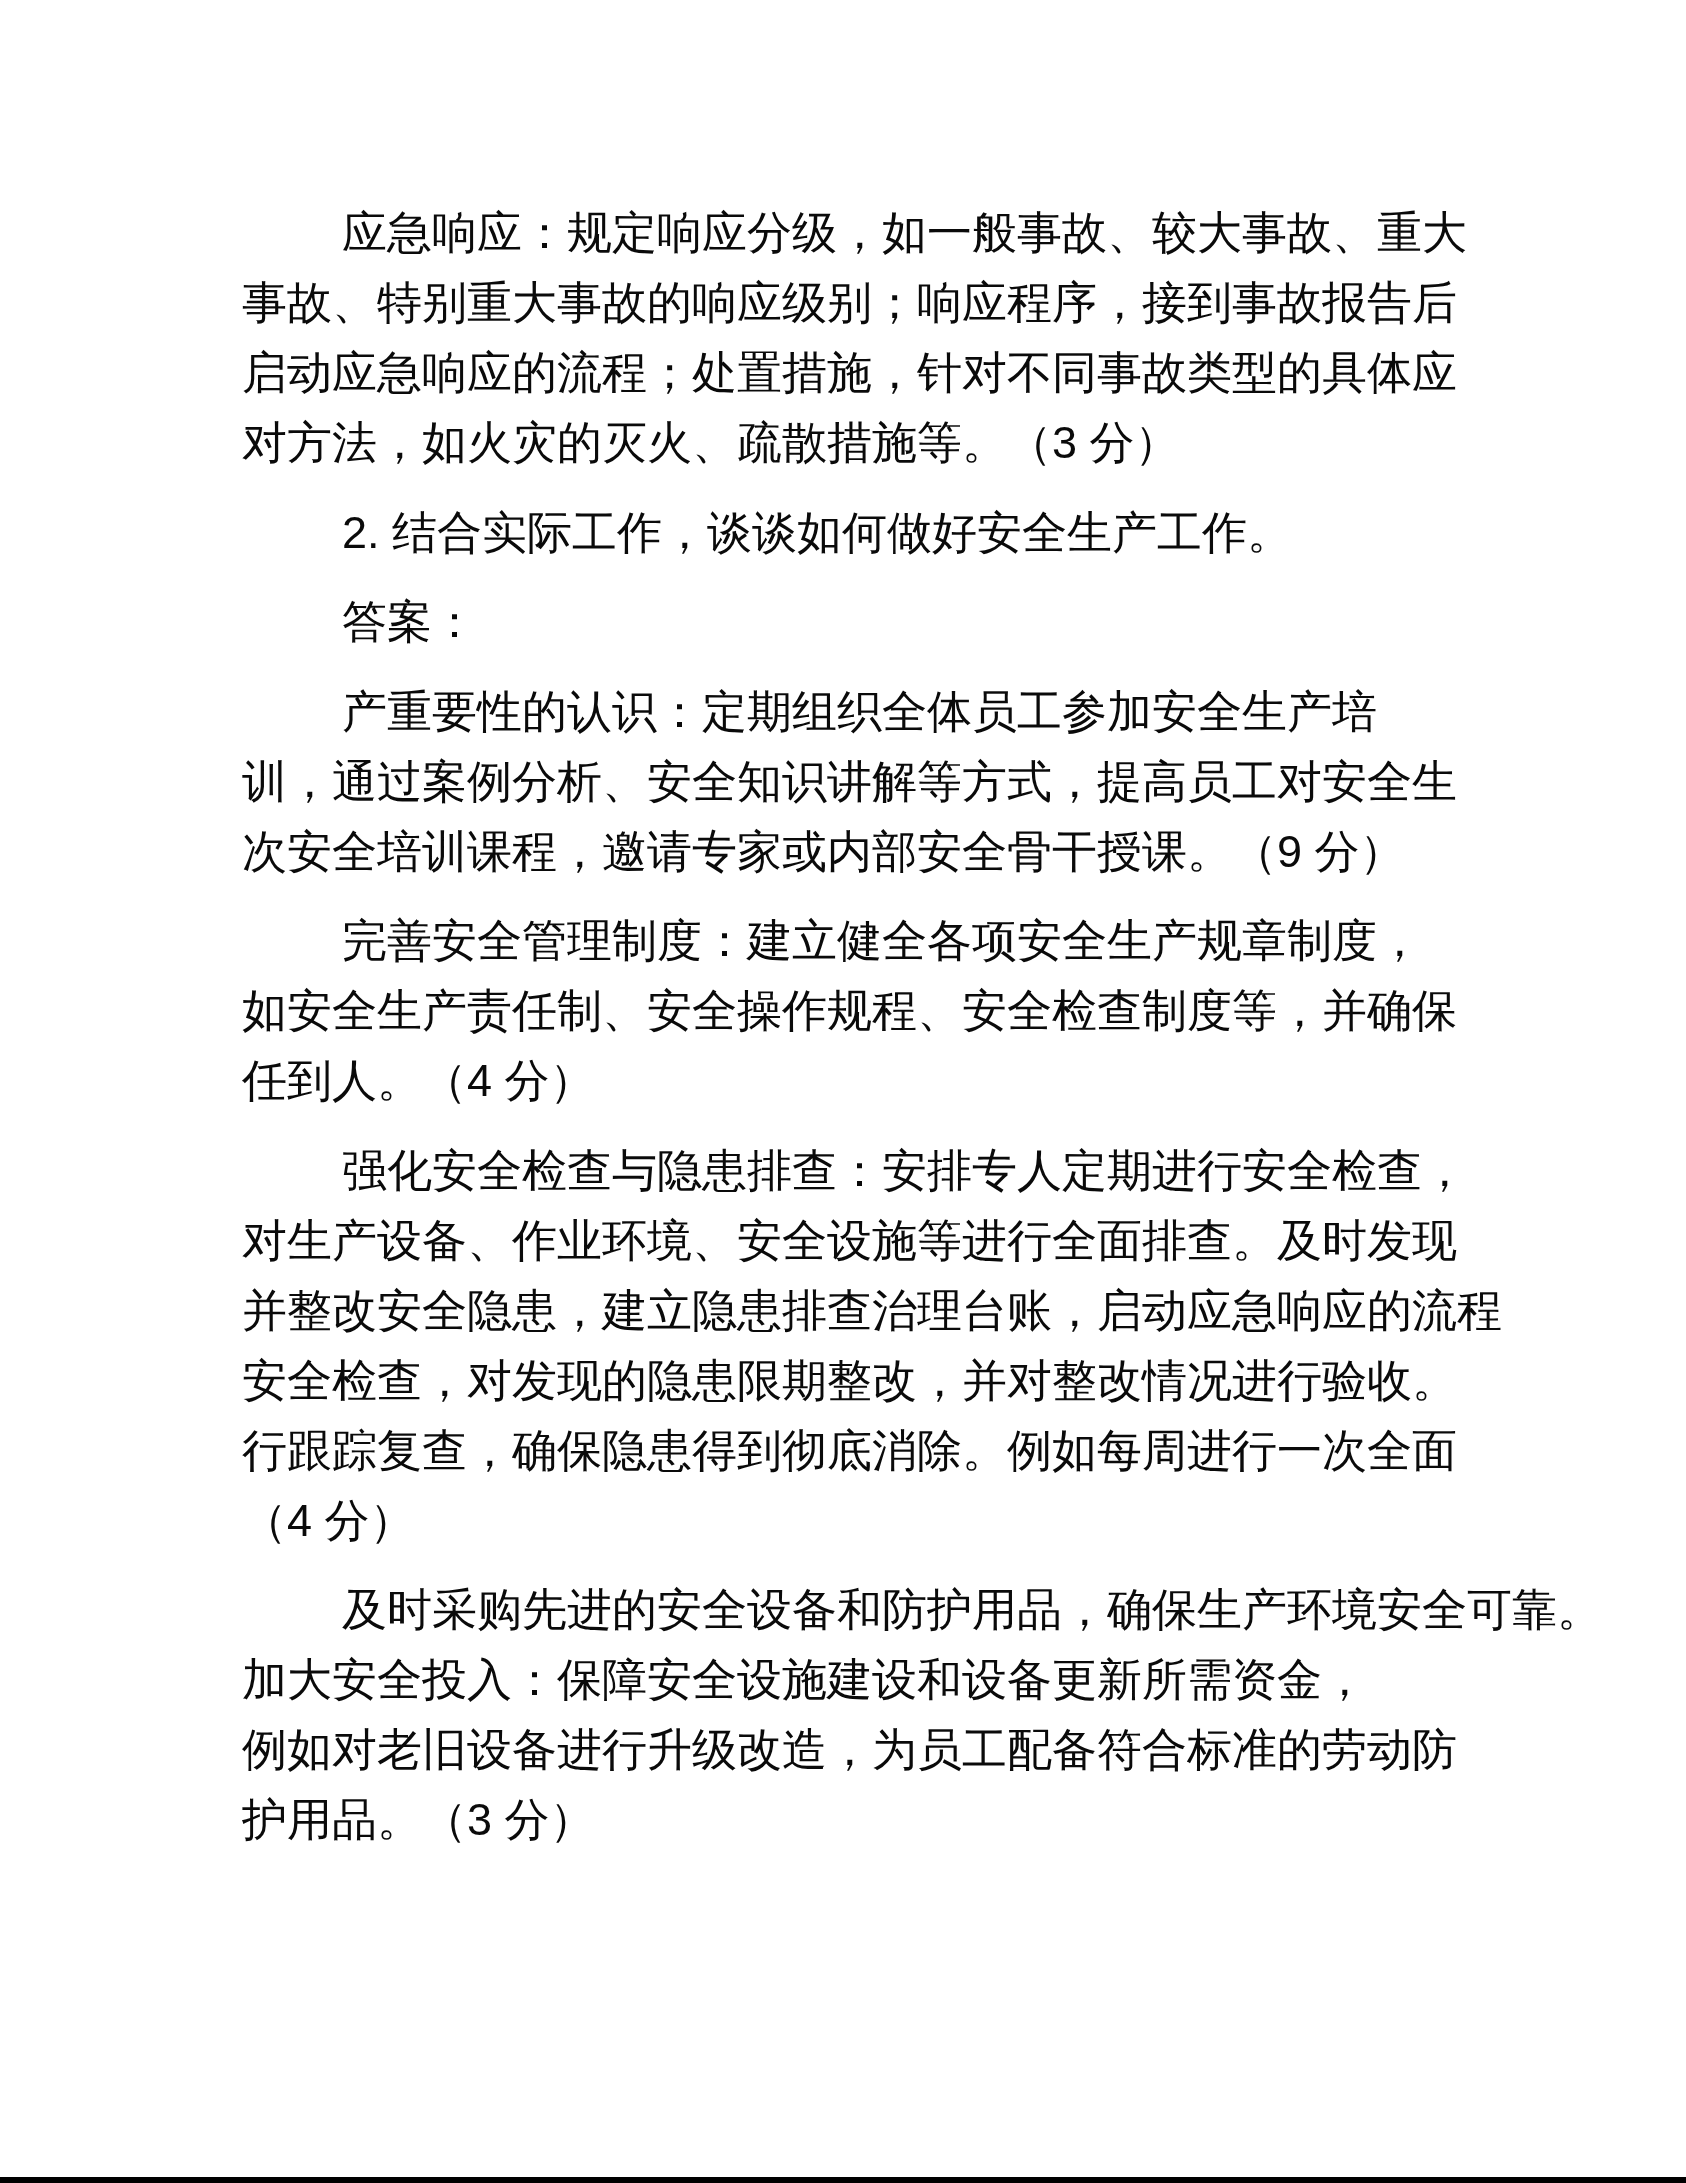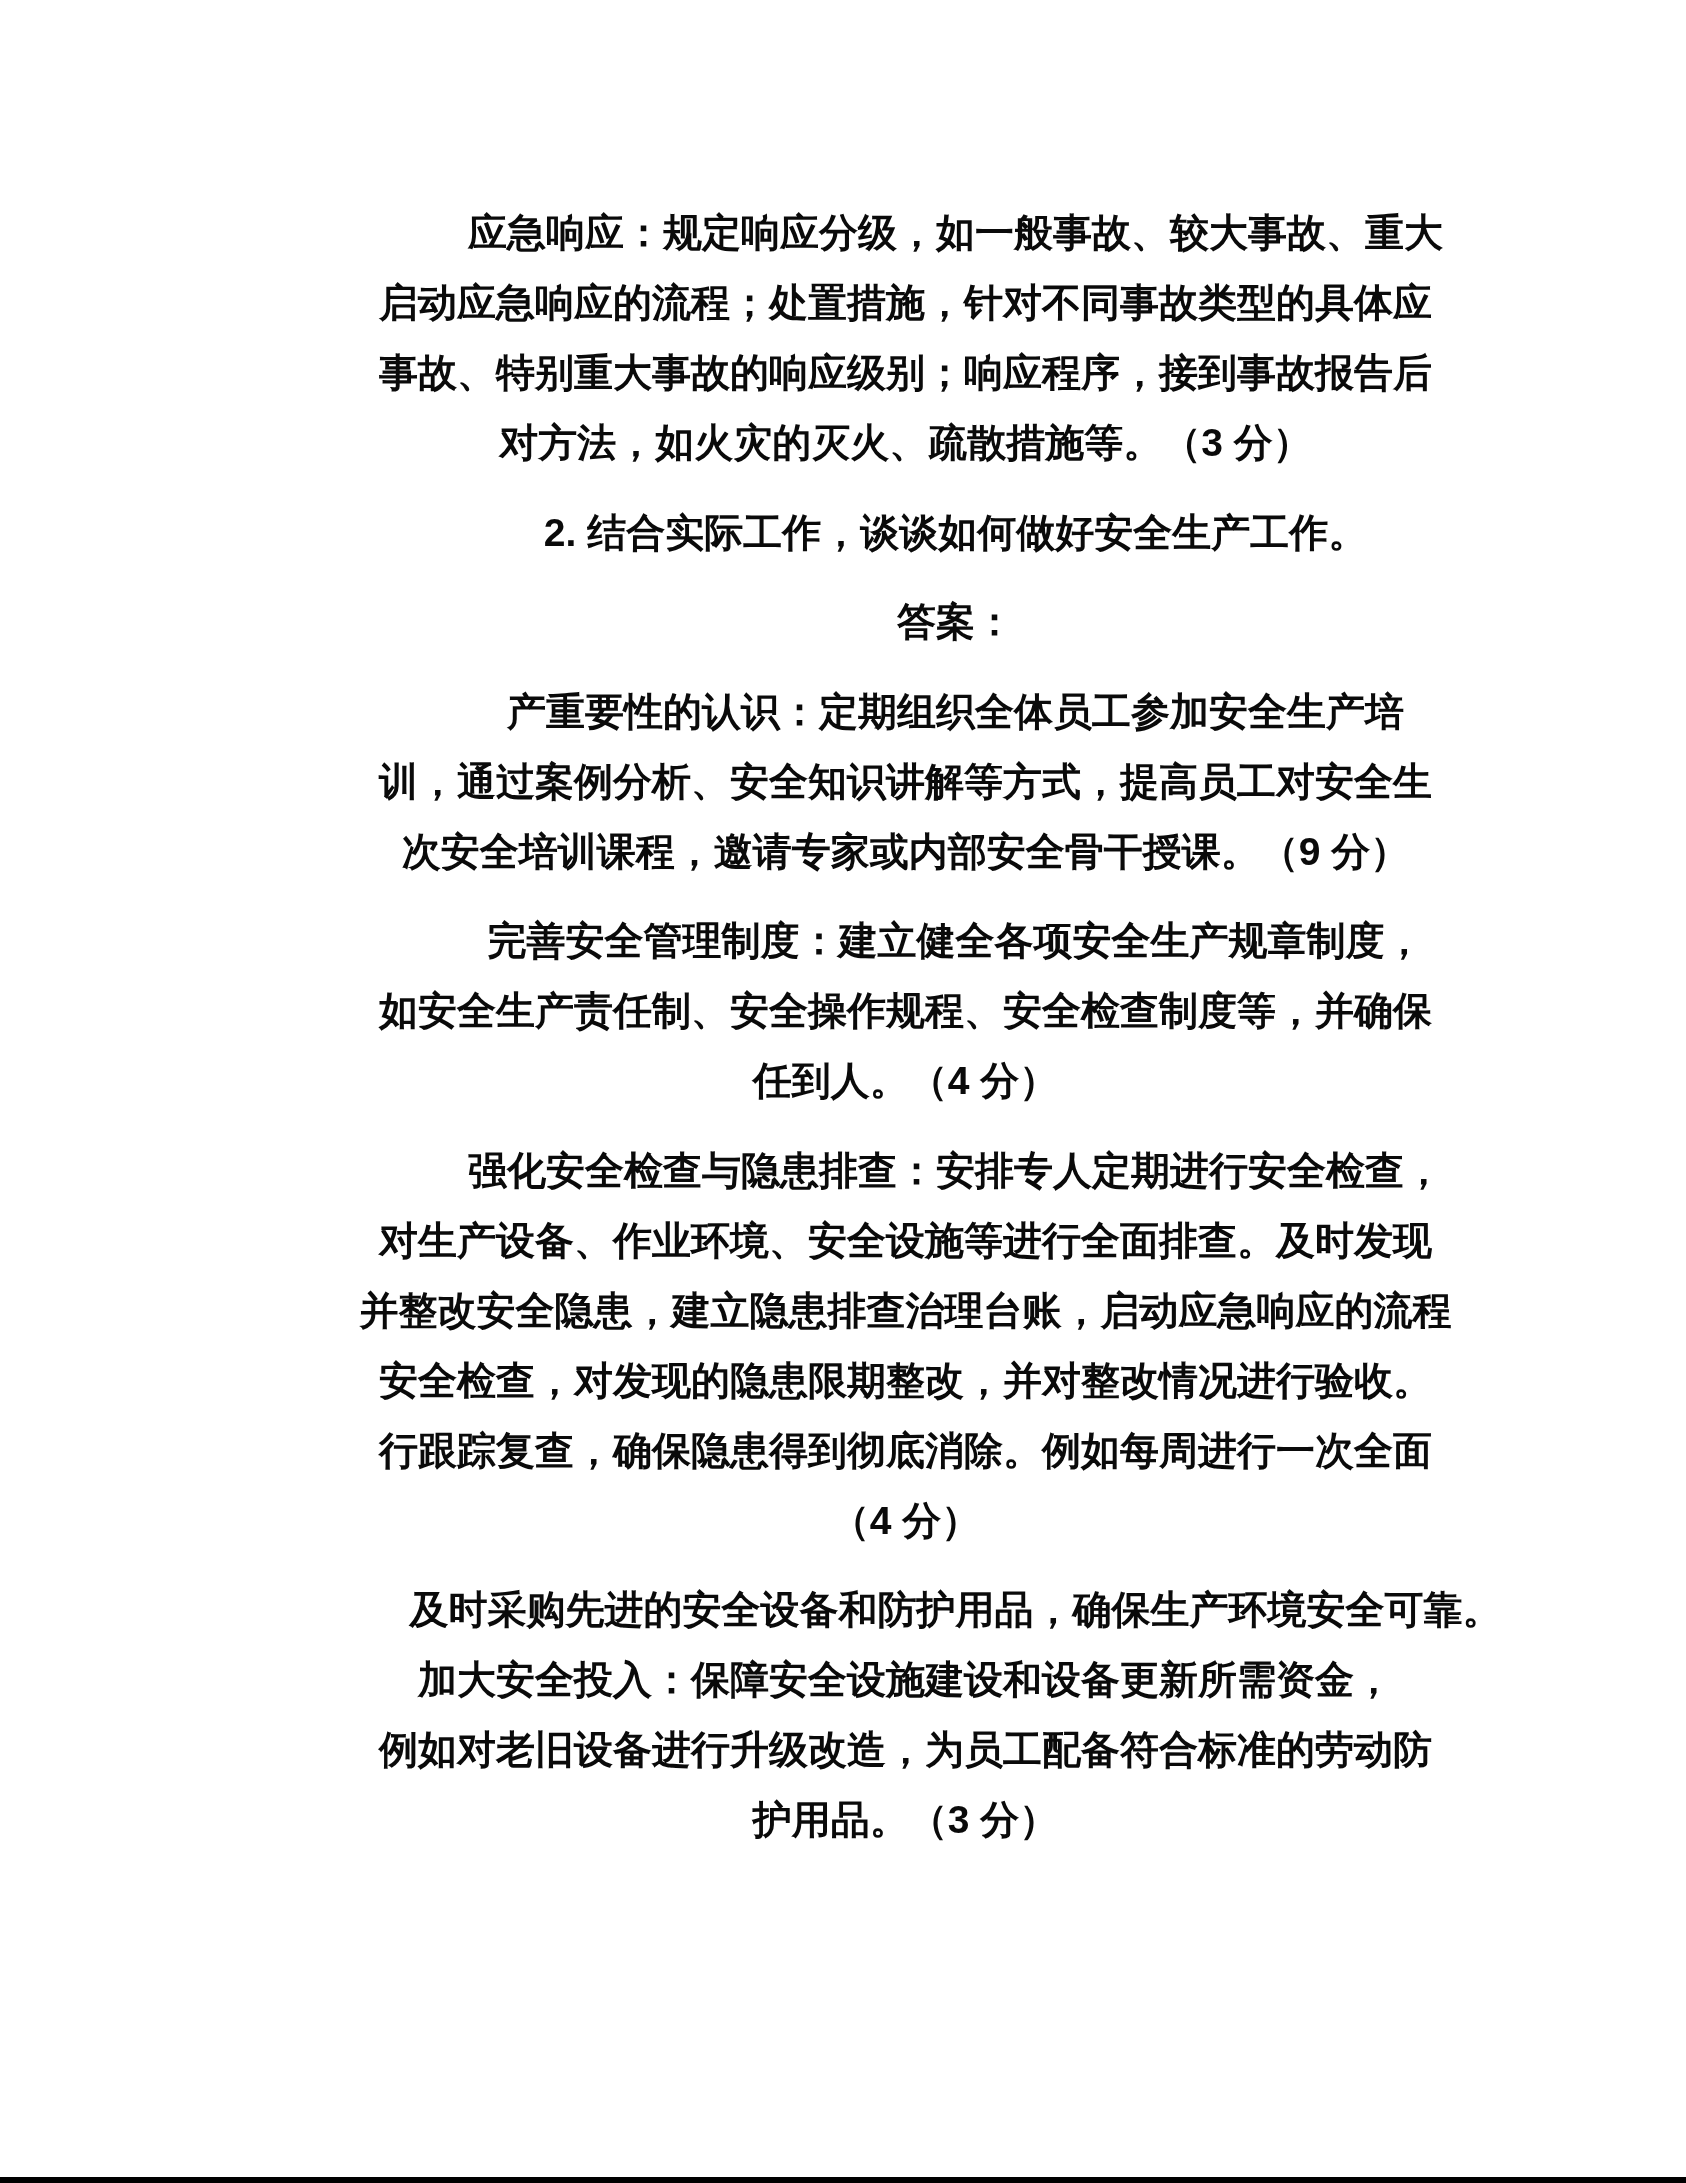--- a/index.html
+++ b/index.html
@@ -15,26 +15,26 @@
     margin: 0 auto;
     background: #ffffff;
     overflow: hidden;
     font-family: "Liberation Sans", "DejaVu Sans", sans-serif;
   }
   .doc-content {
     position: absolute;
     left: 242px;
     top: 198px;
     width: 1327px;
-    font-size: 39px;
+    font-size: 45px;
     line-height: 70px;
-    font-weight: 700;
+    font-weight: 400;
     letter-spacing: 0;
     color: #0a0a0a;
-    text-align: center;
+    text-align: left;
   }
   .para {
     margin: 19.5px 0 0 0;
   }
   .para:first-child {
     margin-top: 0;
   }
   .line {
     white-space: nowrap;
     height: 70px;
@@ -51,22 +51,22 @@
     height: 6.2px;
   }
 </style>
 </head>
 <body>
 
 <div class="page" style="background: rgb(255, 255, 255);">
   <div class="doc-content" id="doc-content" style="color: rgb(10, 10, 10);">
       <div class="para">
         <div class="line">应急响应：规定响应分级，如一般事故、较大事故、重大</div>
+        <div class="line">事故、特别重大事故的响应级别；响应程序，接到事故报告后</div>
         <div class="line">启动应急响应的流程；处置措施，针对不同事故类型的具体应</div>
-        <div class="line">事故、特别重大事故的响应级别；响应程序，接到事故报告后</div>
         <div class="line">对方法，如火灾的灭火、疏散措施等。（3 分）</div>
       </div>
       <div class="para">
         <div class="line">2. 结合实际工作，谈谈如何做好安全生产工作。</div>
       </div>
       <div class="para">
         <div class="line">答案：</div>
       </div>
       <div class="para">
         <div class="line">产重要性的认识：定期组织全体员工参加安全生产培</div>

